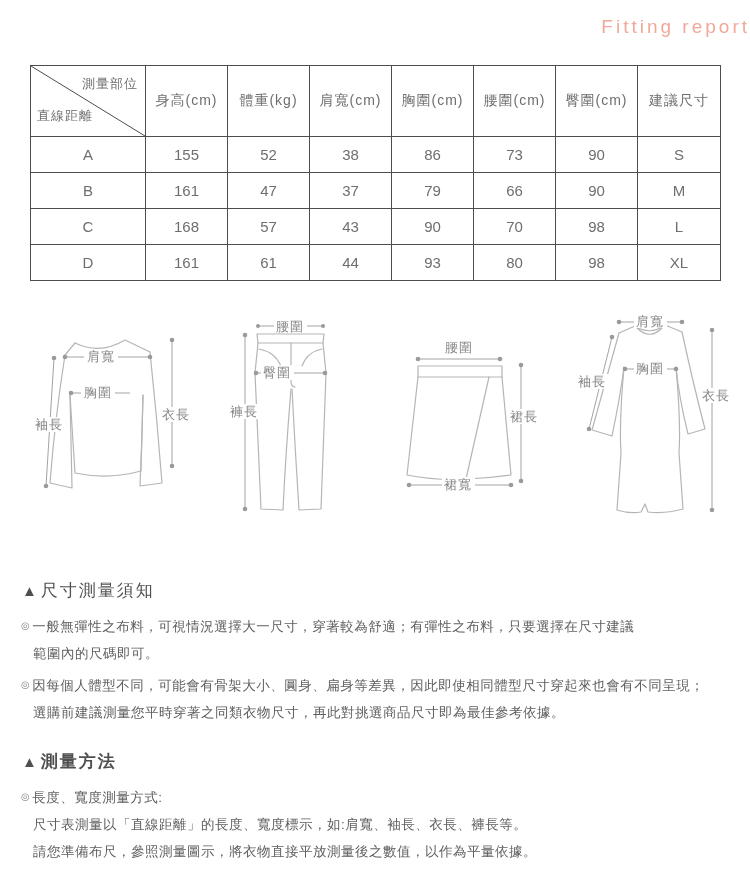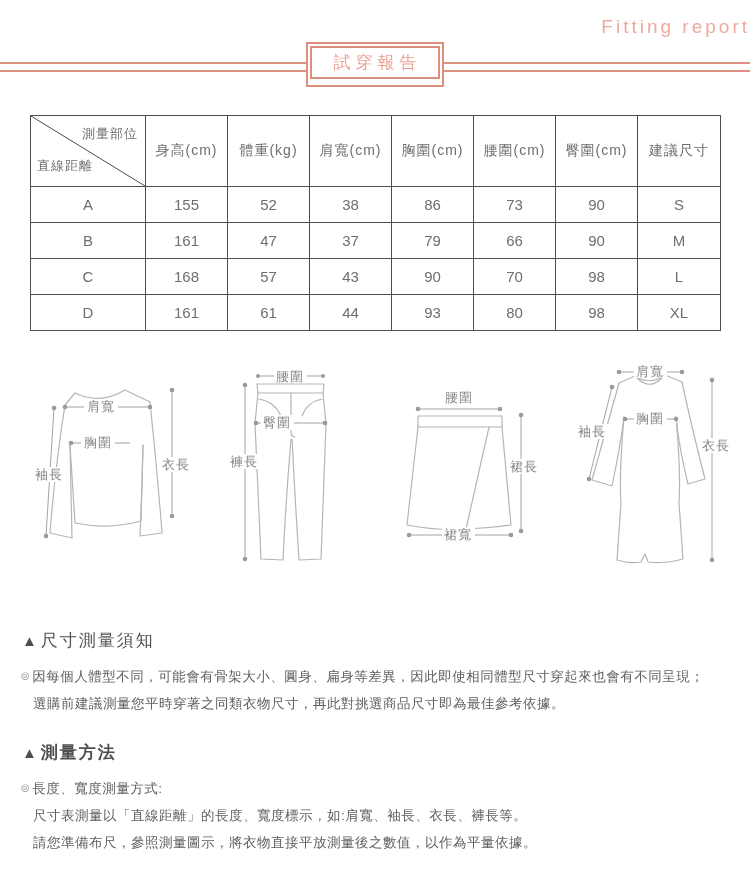--- a/index.html
+++ b/index.html
@@ -47,27 +47,20 @@
   .note-item .bullet{font-size:10px;color:#8a8a8a;vertical-align:2px;margin-right:2px;}
   .note-item .cont{margin-left:12px;}
   .sec2{margin-top:24px;font-weight:bold;}
 </style>
 </head>
 <body>
 
 <div class="page">
 
   <div class="hdr-en">Fitting report</div>
-  <div class="hdr-band">
-    <div class="hdr-line l1"></div>
-    <div class="hdr-line l2"></div>
-    <div class="hdr-box-outer">
-      <div class="hdr-box-inner">試穿報告</div>
-    </div>
-  </div>
 
   <table class="fit">
     <colgroup>
       <col style="width:115px">
         <col style="width:82px">
         <col style="width:82px">
         <col style="width:82px">
       <col style="width:82px">
         <col style="width:82px">
         <col style="width:82px">
@@ -237,20 +230,24 @@
       <text class="m-txt" x="141" y="97">衣長</text>
     </svg>
   </div>
 
   <div class="notes">
 
     <div class="sec-title">
       <span class="tri">▲</span><span>尺寸測量須知</span>
     </div>
 
+    <div class="note-item">
+      <div><span class="bullet">◎</span><span>一般無彈性之布料，可視情況選擇大一尺寸，穿著較為舒適；有彈性之布料，只要選擇在尺寸建議</span></div>
+      <div class="cont">範圍內的尺碼即可。</div>
+    </div>
 
     <div class="note-item">
       <div><span class="bullet">◎</span><span>因每個人體型不同，可能會有骨架大小、圓身、扁身等差異，因此即使相同體型尺寸穿起來也會有不同呈現；</span></div>
       <div class="cont">選購前建議測量您平時穿著之同類衣物尺寸，再此對挑選商品尺寸即為最佳參考依據。</div>
     </div>
 
     <div class="sec-title sec2">
       <span class="tri">▲</span><span>測量方法</span>
     </div>
 

